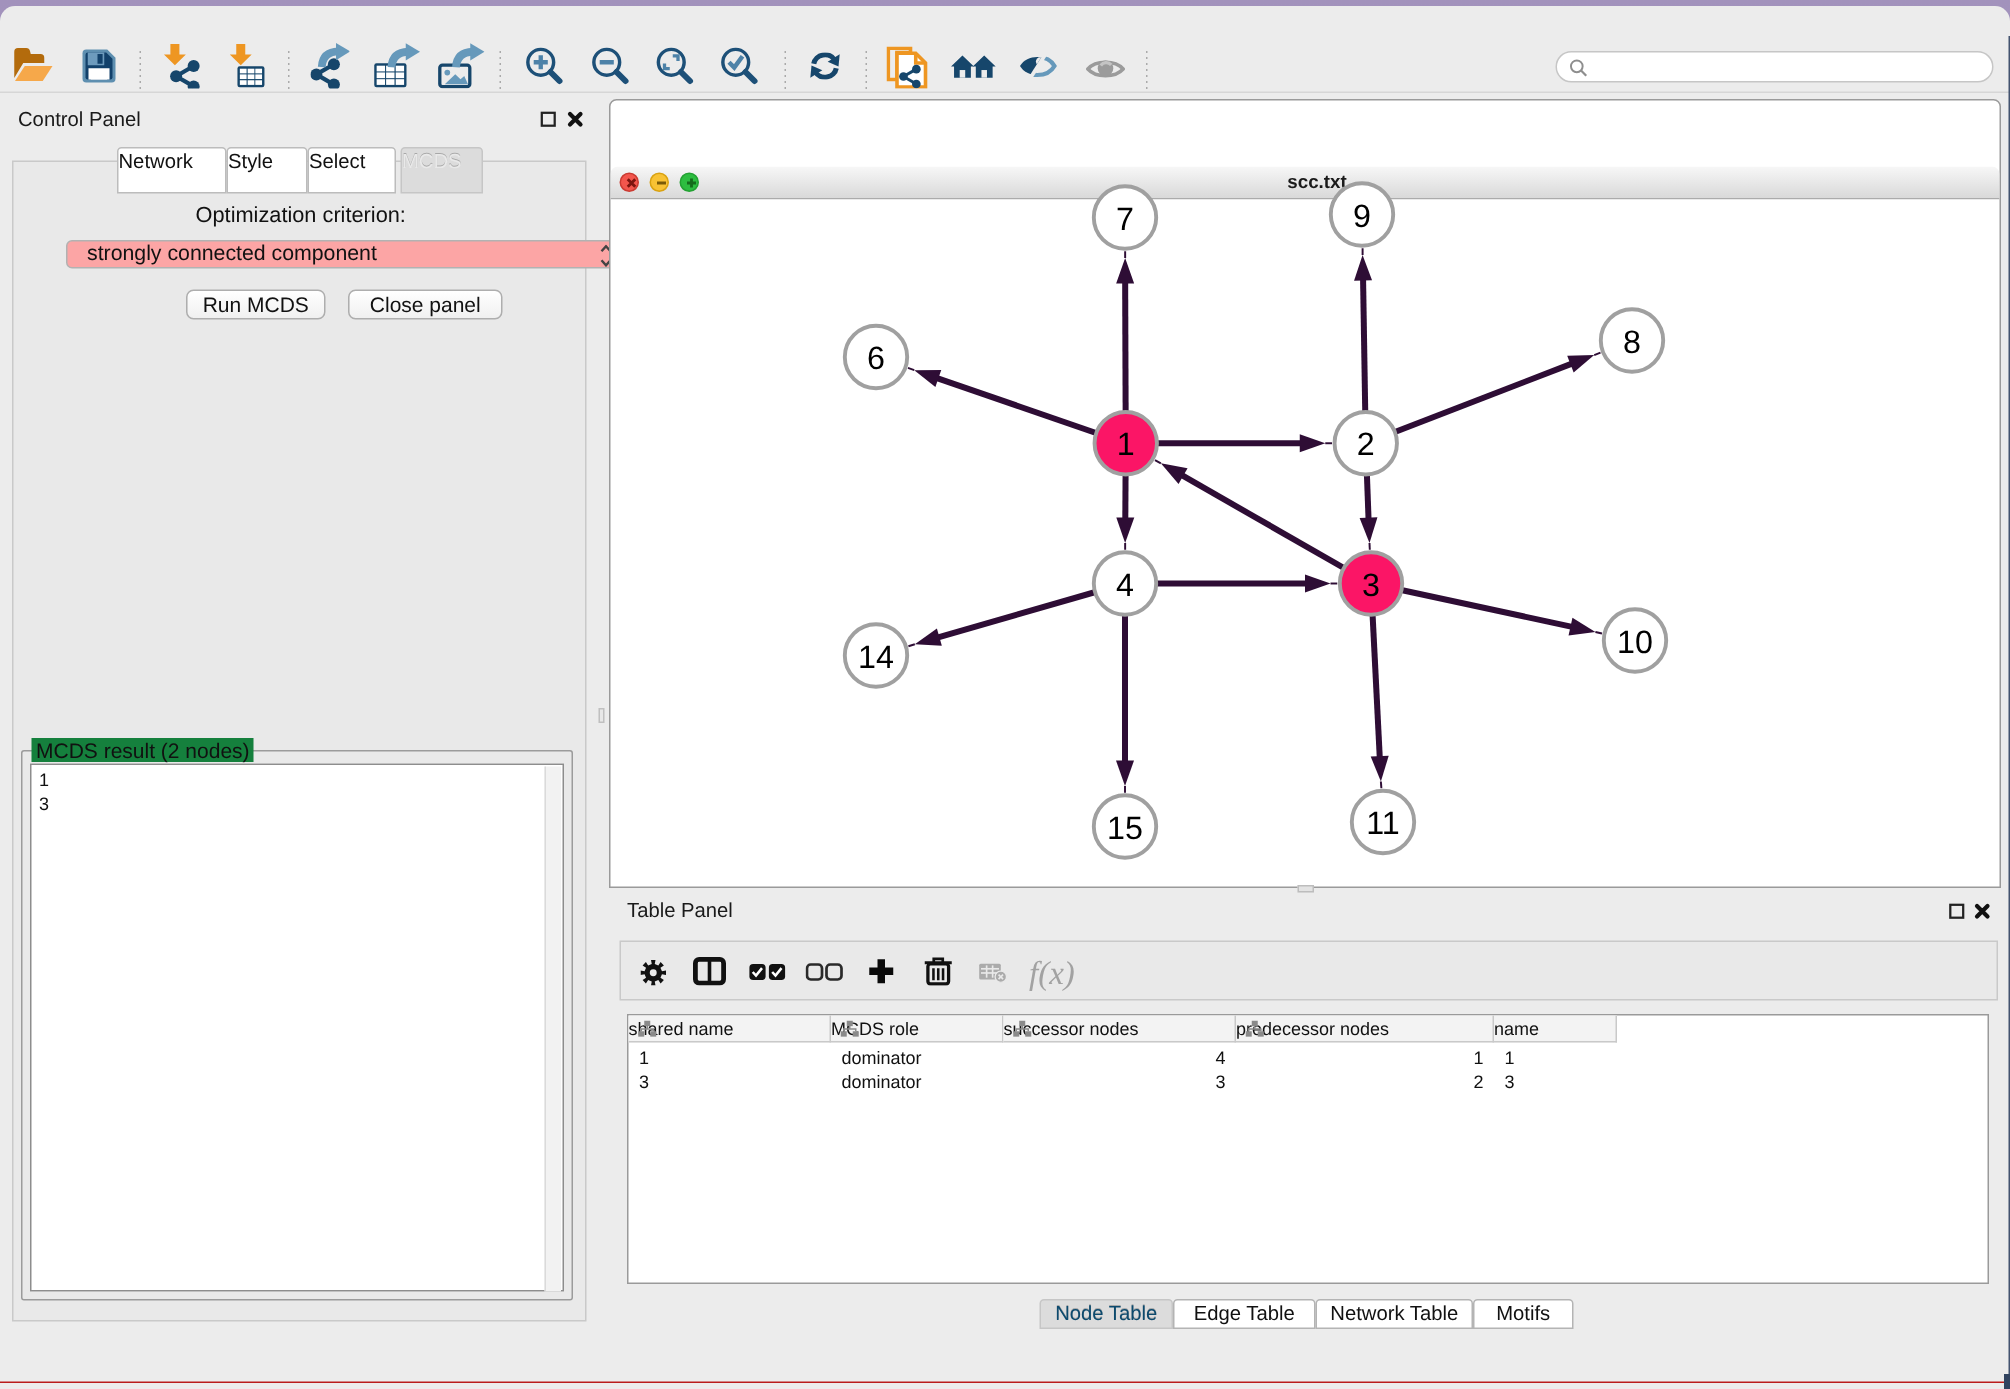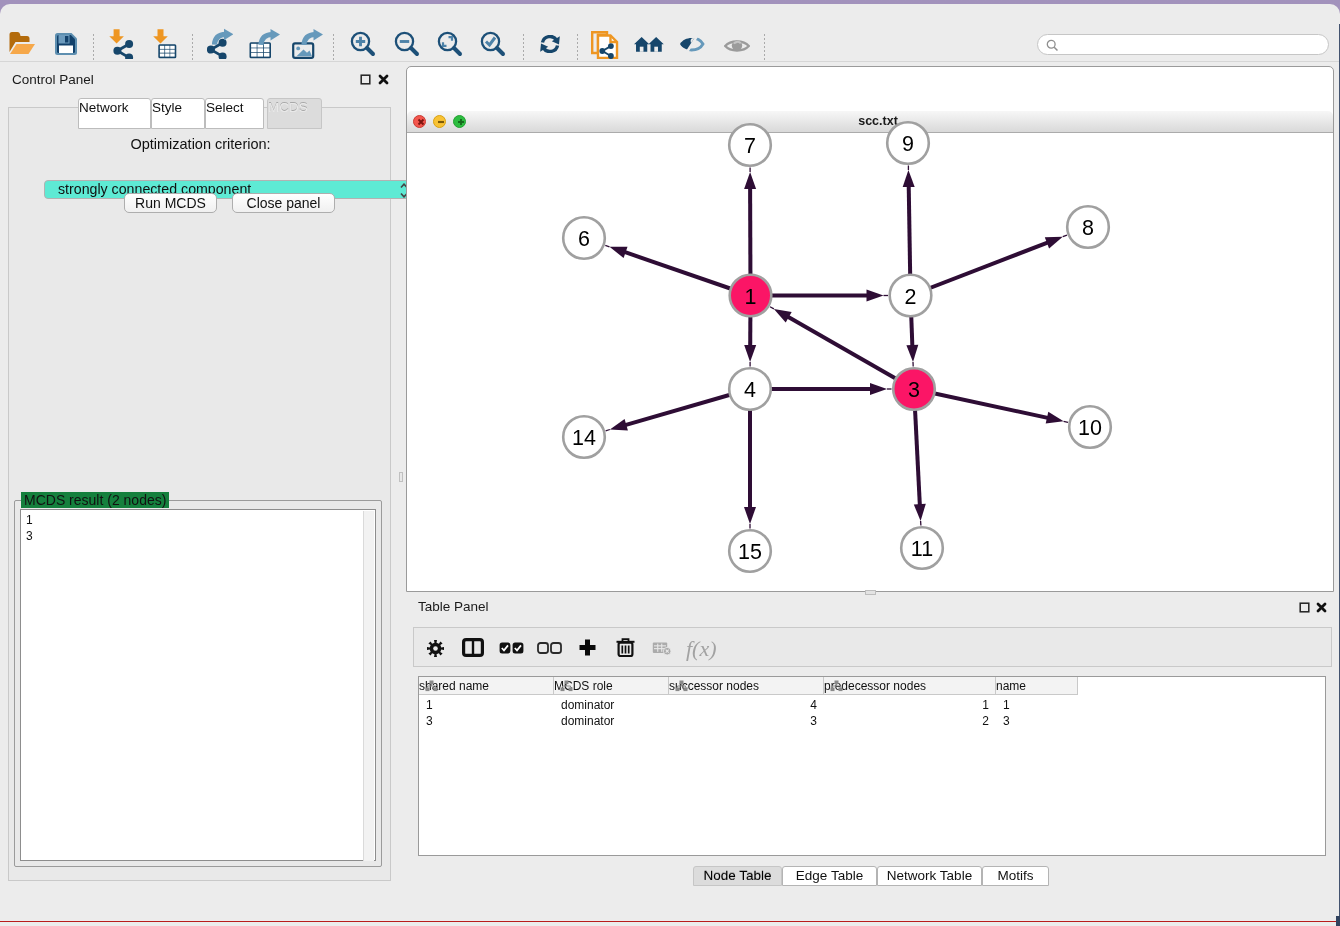--- a/index.html
+++ b/index.html
@@ -14,38 +14,38 @@
 #toolbar { position:absolute; left:0; top:24px; width:1340px; height:34px; background:#ececec; border-bottom:1px solid #d6d6d6; }
 .tsep { position:absolute; top:6px; height:26px; width:1px; background-image:linear-gradient(#aaa 40%, rgba(0,0,0,0) 0%); background-size:1px 4px; }
 #search { position:absolute; left:1037px; top:6px; width:292px; height:21px; background:#fff; border:1px solid #c6c6c6; border-radius:12px; }
 
 #cp-title { position:absolute; left:12px; top:68px; font-size:13.5px; color:#1a1a1a; }
 #cp-pane { position:absolute; left:8px; top:103px; width:383px; height:774px; background:#e9e9e9; border:1px solid #c9c9c9; }
 .tab { position:absolute; top:94px; height:31px; background:#fff; border:1px solid #bcbcbc; font-size:13.5px; color:#111; line-height:17px; border-radius:3px 3px 0 0; }
 .tabsel { background:#dcdcdc; color:#e9e9e9; text-shadow:0 -1px 0 #a8a8a8; border-color:#c6c6c6; }
 
 #optlabel { position:absolute; left:8px; top:132px; width:385px; text-align:center; font-size:14.5px; color:#111; }
-#combo { position:absolute; left:44px; top:156px; width:372px; height:19px; background:#5eead4; border:1px solid #b2b2b2; border-radius:4px; font-size:14.2px; color:#111; line-height:17px; padding-left:13px;margin-top:20px; }
+#combo { position:absolute; left:44px; top:156px; width:372px; height:19px; background:#fca5a5; border:1px solid #b2b2b2; border-radius:4px; font-size:14.2px; color:#111; line-height:17px; padding-left:13px; }
 .btn { position:absolute; top:189px; height:20px; background:linear-gradient(#ffffff,#f0f0f0); border:1px solid #aeaeae; border-radius:5px; font-size:14px; color:#111; text-align:center; line-height:18px;margin-left:29px; }
 
 #grp { position:absolute; left:14px; top:496px; width:368px; height:367px; border:1px solid #9b9b9b; border-radius:2px; }
 #grplbl { position:absolute; left:21px; top:488px; font-size:14px; color:#111; background:#15803d; padding:0 3px; }
 #grpwhite { position:absolute; left:5px; top:8px; width:356px; height:352px; background:#fff; border:1px solid #8d8d8d; font-size:12px; color:#111; line-height:16px; padding:2px 0 0 5px; }
 #grpsb { position:absolute; right:1px; top:1px; width:11px; height:350px; background:#f2f2f2; border-left:1px solid #dadada; }
 
 #nw { position:absolute; left:406px; top:62px; width:928px; height:526px; background:#fff; border:1px solid #9a9a9a; border-radius:5px 5px 0 0; }
 #nwtitle { position:absolute; left:0; top:0; width:926px; height:22px; background:linear-gradient(#f7f7f7,#d9d9d9); border-bottom:1px solid #ababab; border-radius:5px 5px 0 0;margin-top:44px; }
 #nwtitle span { position:absolute; left:8px; width:100%; text-align:center; top:3px; font-size:12.5px; font-weight:bold; color:#1a1a1a; }
 .mac { position:absolute; top:4px; width:13px; height:13px; border-radius:50%; }
 
 #tp-title { position:absolute; left:418px; top:595px; font-size:13.5px; color:#1a1a1a; }
 #tbl { position:absolute; left:418px; top:672px; width:908px; height:180px; background:#fff; border:1px solid #9a9a9a; }
 .th { position:absolute; top:0; height:18px; background:#f3f3f3; border-right:1px solid #c9c9c9; border-bottom:1px solid #c9c9c9; font-size:12px; color:#111; text-align:left; line-height:18px; }
 .td { position:absolute; font-size:12px; color:#111; height:16px; line-height:16px; }
-.btab.tabsel { background:#dcdcdc; color:#000000; text-shadow:0 -1px 0 #a8a8a8; border-color:#c6c6c6; }
+.btab.tabsel { background:#dcdcdc; color:#0c4a6e; text-shadow:0 -1px 0 #a8a8a8; border-color:#c6c6c6; }
 .btab { position:absolute; top:862px; height:20px; background:#fff; border:1px solid #b4b4b4; font-size:13.5px; color:#111; text-align:center; line-height:18px; border-radius:3px 3px 0 0; }
 
 #status { position:absolute; left:0; top:917px; width:1340px; height:33px; background:#ececec; border-top:1px solid #b91c1c; }
 #membtn { position:absolute; left:1254px; top:4px; width:75px; height:23px; background:#f5f5f5; border:1px solid #9d9d9d; font-size:12.5px; color:#111; }
 #listbtn { position:absolute; left:10px; top:6px; width:28px; height:20px; background:#f7f7f7; border:1px solid #9e9e9e; }
 </style>
 </head>
 <body>
 <div id="win">
   <div id="toolbar">

